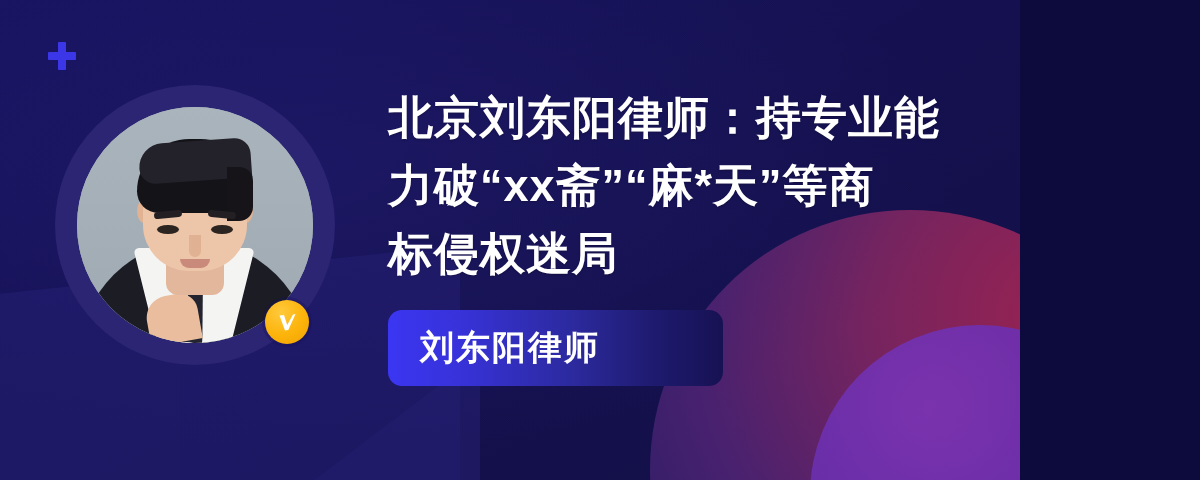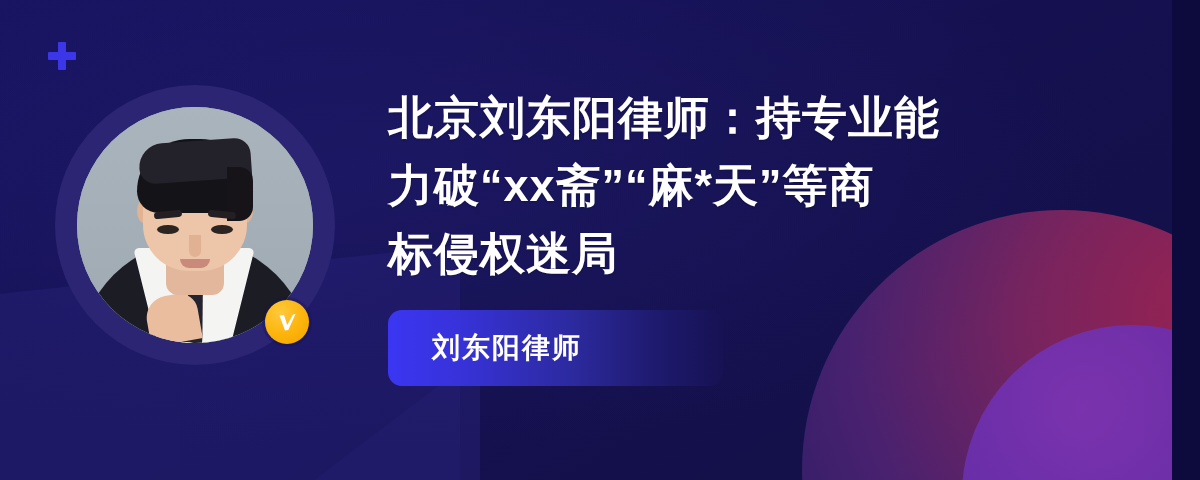--- a/index.html
+++ b/index.html
@@ -2,21 +2,21 @@
 <html><head>
 <meta charset="utf-8">
 <style>
   html, body {
     margin: 0;
     padding: 0;
     background: #0d0b3d;
   }
   .banner {
     position: relative;
-    width: 1172px;
+    width: 1020px;
     height: 480px;
     overflow: hidden;
     background: #161259;
     font-family: "Liberation Sans", "DejaVu Sans", sans-serif;
   }
 
   
   .bg-layer {
     position: absolute;
     inset: 0;
@@ -244,28 +244,28 @@
   }
   .cta-row {
     margin-top: 22px;
   }
   .cta-button {
     display: inline-flex;
     align-items: center;
     justify-content: flex-start;
     width: 335px;
     height: 76px;
-    padding: 0 44px;
+    padding: 0 32px;
     box-sizing: border-box;
     border: none;
     border-radius: 14px;
     background: linear-gradient(90deg, #3b36f2 0%, #3732d8 22%, #2c2a9e 55%, #1e1a6e 80%, #171253 100%);
     color: #ffffff;
     font-family: inherit;
-    font-size: 28px;
+    font-size: 34px;
     font-weight: 700;
     letter-spacing: 2px;
     cursor: pointer;
   }
 </style>
 </head>
 <body>
 
 <div class="banner">
 

